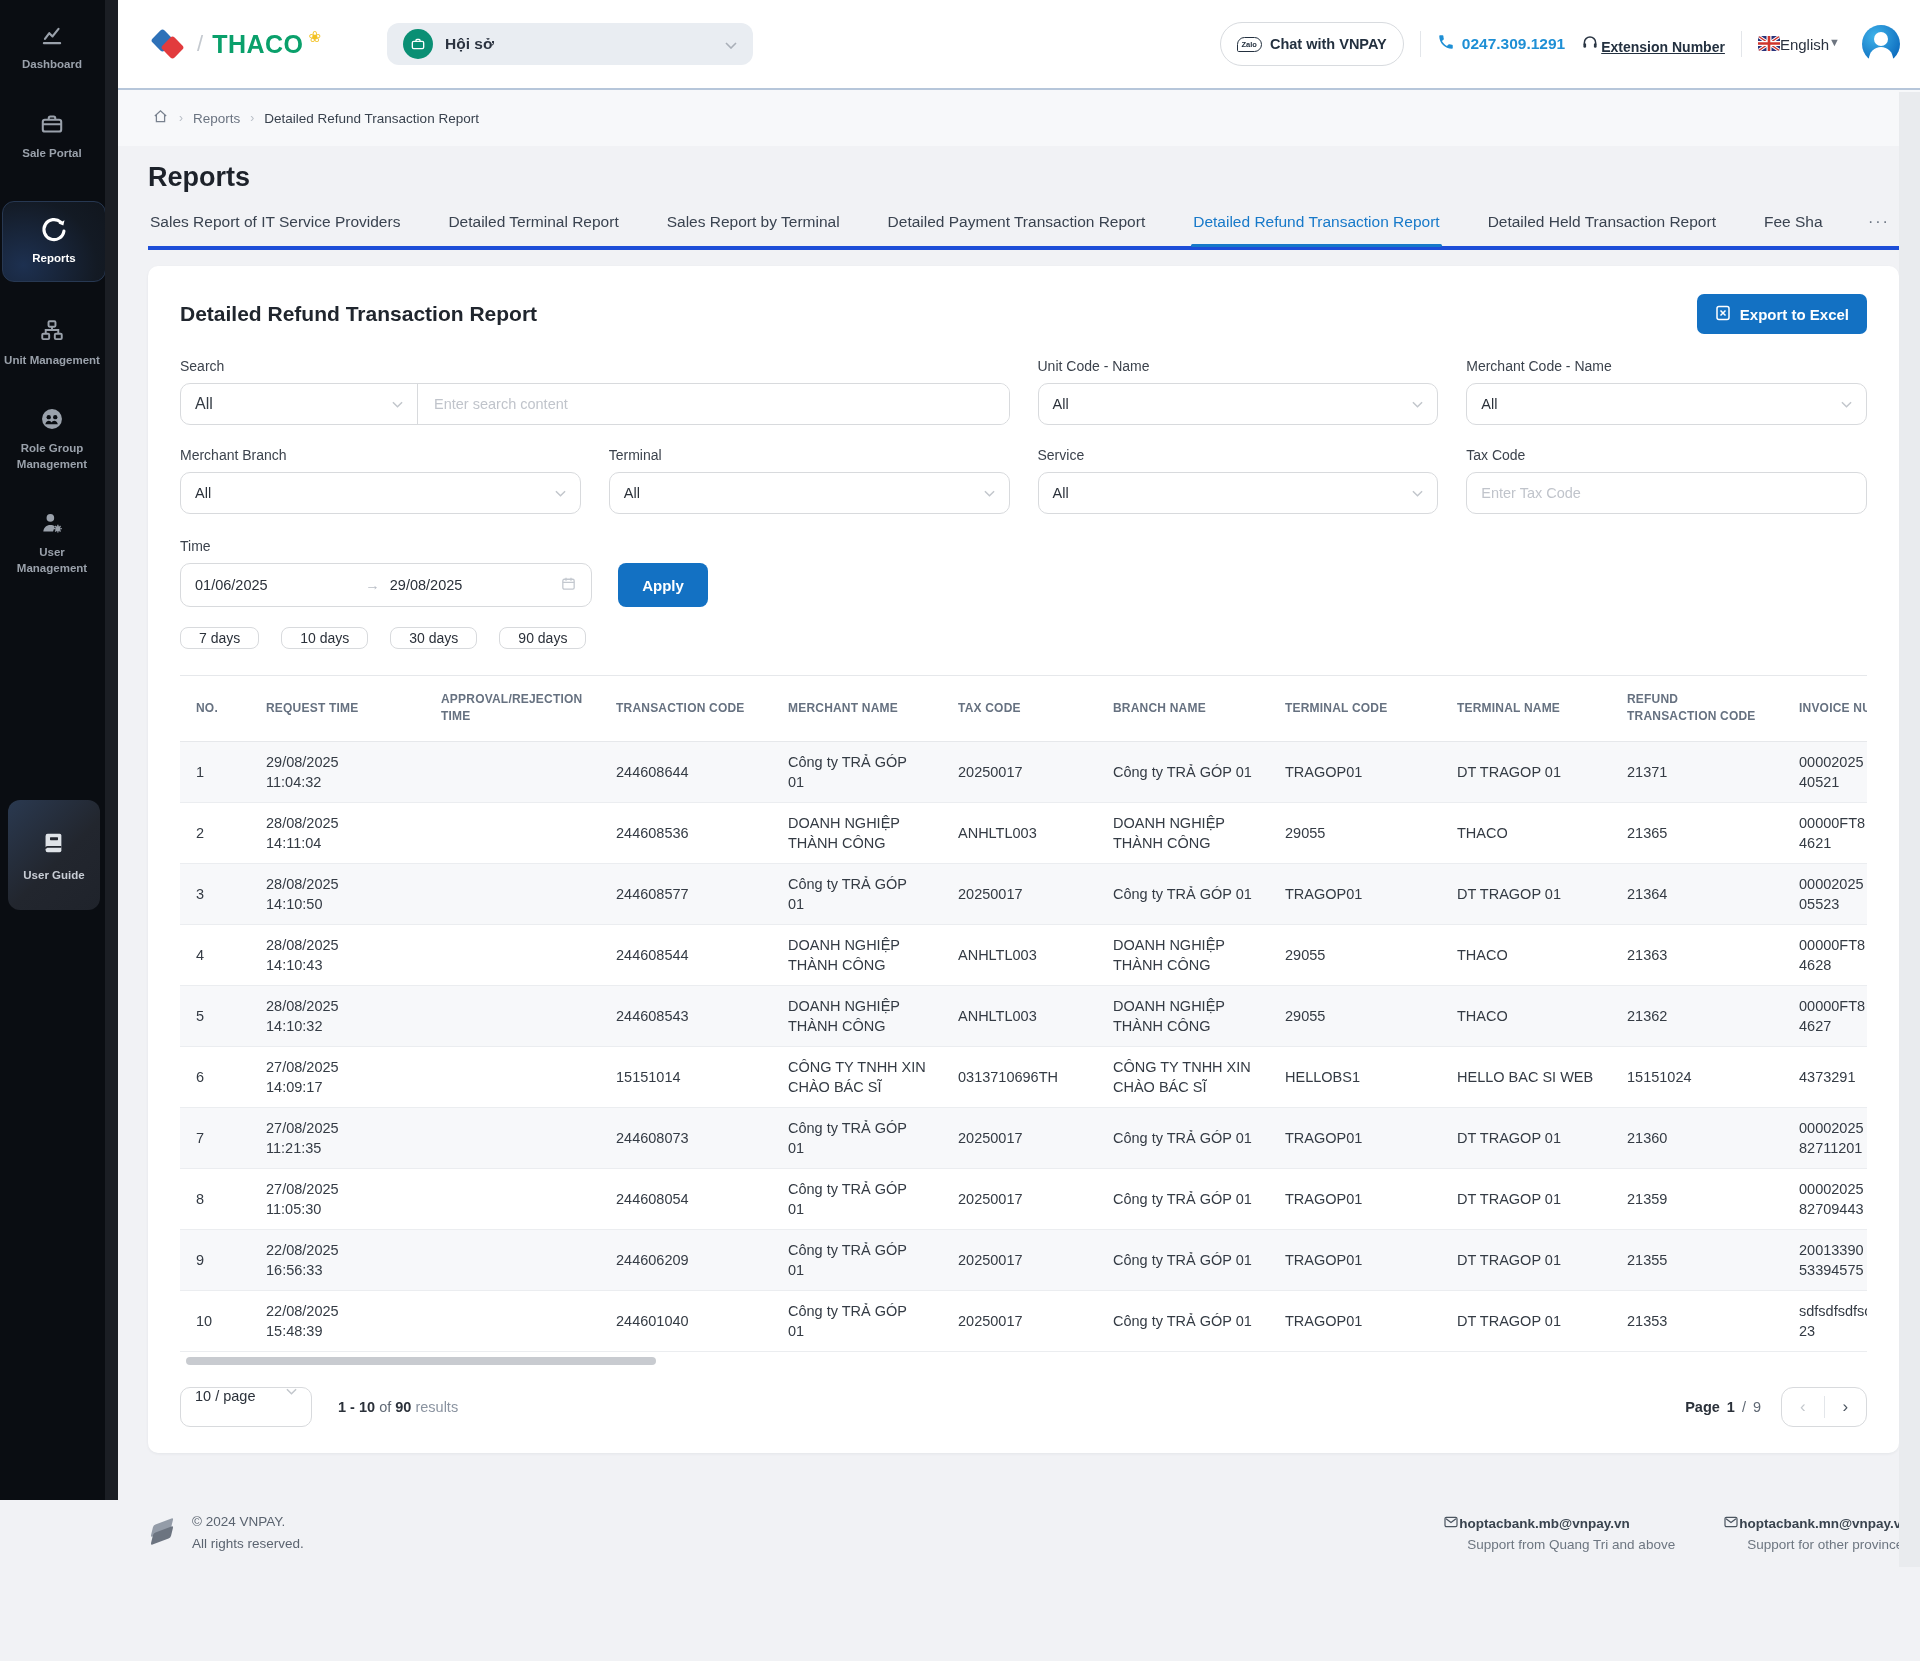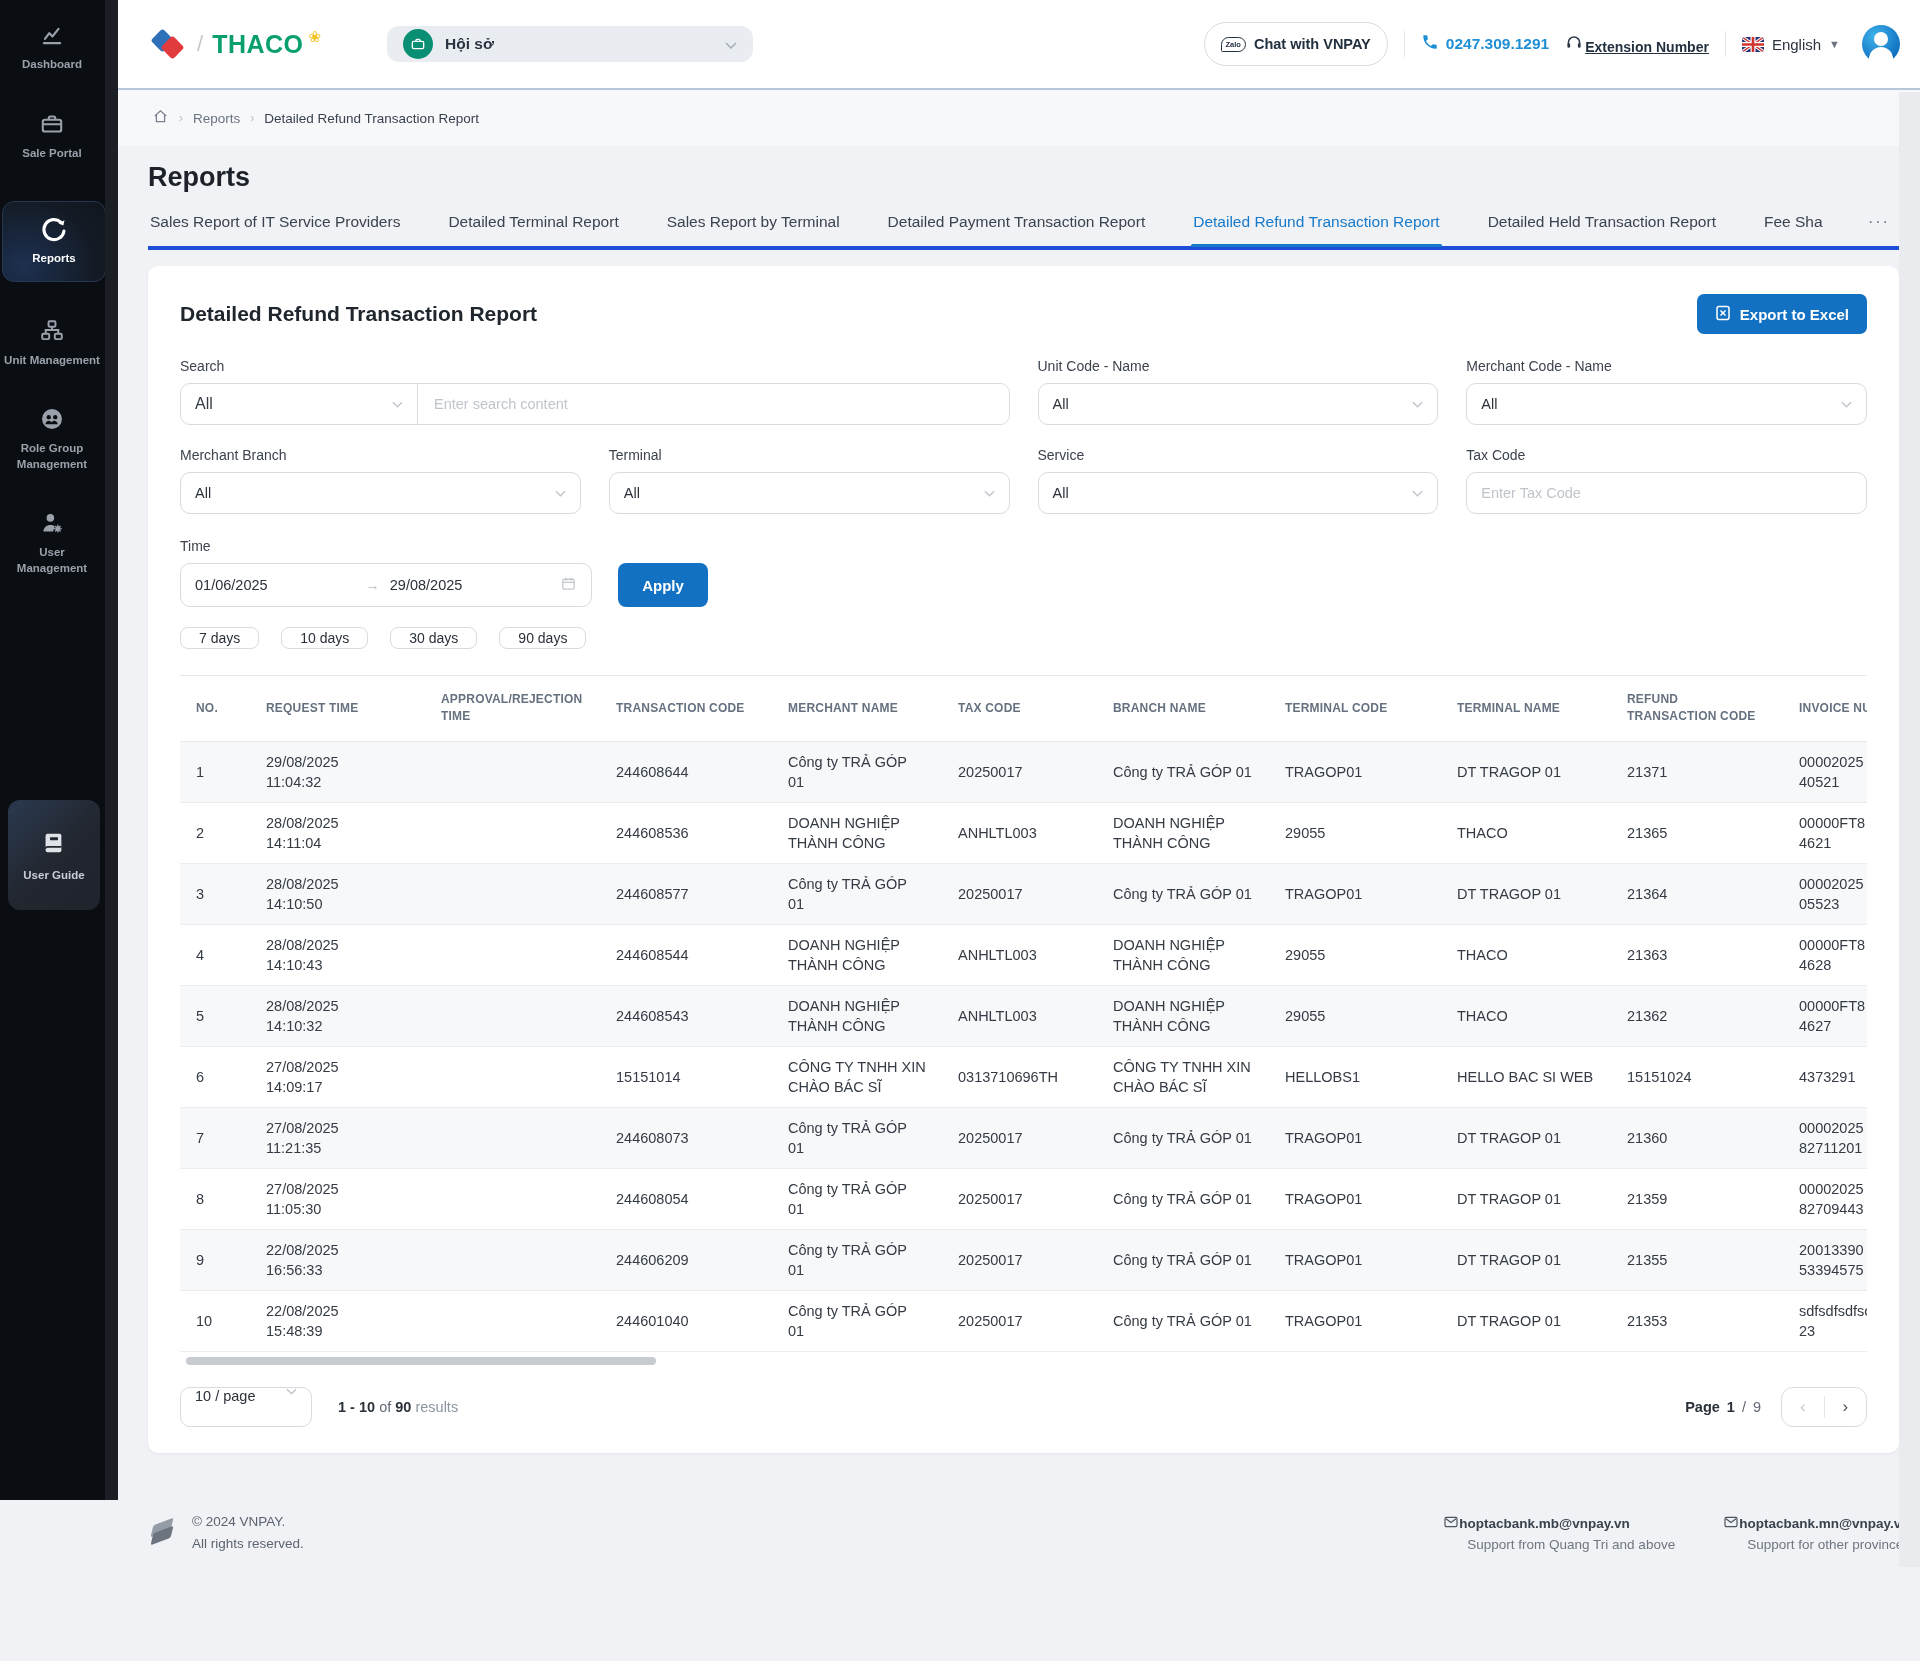--- a/index.html
+++ b/index.html
@@ -22,31 +22,31 @@
 
   
   .topbar { height:90px; background:#fff; border-bottom:2px solid #b6c6da; display:flex; align-items:center; padding:0 20px 0 34px; }
   .brand { display:flex; align-items:center; gap:9px; }
   .vnpay-mark { position:relative; width:36px; height:34px; }
   .vnpay-mark .d1 { position:absolute; left:2px; top:5px; width:17px; height:17px; background:#2e71b8; transform:rotate(45deg); border-radius:3px; }
   .vnpay-mark .d2 { position:absolute; left:12px; top:12px; width:17px; height:17px; background:#e23b3d; transform:rotate(45deg); border-radius:3px; }
   .brand-sep { color:#c4c9cf; font-size:22px; font-weight:300; }
   .bidv-text { font-size:25px; font-weight:800; color:#0aa06b; letter-spacing:.5px; }
   .bidv-flower { color:#f3c223; font-size:15px; margin:-14px 0 0 -4px; }
-  .merchant-pill { margin-left:66px; width:366px; height:36px; background:#e9edf2; border-radius:12px; display:flex; align-items:center; padding:0 16px; gap:12px; cursor:pointer; }
+  .merchant-pill { margin-left:66px; width:366px; height:42px; background:#e9edf2; border-radius:12px; display:flex; align-items:center; padding:0 16px; gap:12px; cursor:pointer; }
   .merchant-pill .biz-circle { width:30px; height:30px; border-radius:50%; background:#0a8f74; display:flex; align-items:center; justify-content:center; }
   .merchant-pill .label { font-size:15.5px; color:#2b3340; font-weight:600; flex:1; }
   .top-right { margin-left:auto; display:flex; align-items:center; gap:16px; }
   .chat-btn { height:44px; border:1px solid #d8dbdf; border-radius:22px; background:#fff; display:flex; align-items:center; gap:8px; padding:0 16px; font-size:14.5px; font-weight:600; color:#23303f; cursor:pointer; }
   .zalo-badge { border:1.6px solid #23303f; border-radius:9px 9px 9px 2px; font-size:7.5px; font-weight:700; padding:2px 4px; color:#23303f; }
   .v-div { width:1px; height:26px; background:#e3e6ea; }
   .phone-link { display:flex; align-items:center; gap:7px; color:#1e8fd5; font-size:15.5px; font-weight:700; cursor:pointer; }
   .ext-link { display:flex; align-items:flex-end; gap:2px; font-size:14px; font-weight:700; color:#23303f; cursor:pointer; }
   .ext-link .txt { text-decoration:underline; }
-  .lang { display:flex; align-items:center; gap:8px; font-size:15px; color:#2b3340; cursor:pointer; }
+  .lang { display:flex; font-size:15px; color:#2b3340; cursor:pointer; }
   .caret { color:#6d7580; font-size:11px; }
   .flag { width:22px; height:15px; border-radius:3px; overflow:hidden; }
   .avatar { width:38px; height:38px; border-radius:50%; background:radial-gradient(circle at 35% 30%, #3fb3ea, #0f6fc0 75%); position:relative; cursor:pointer; margin-left:6px; }
   .avatar::before { content:""; position:absolute; left:12px; top:7px; width:14px; height:14px; border-radius:50%; background:#fff; }
   .avatar::after { content:""; position:absolute; left:7px; top:22px; width:24px; height:16px; border-radius:12px 12px 0 0; background:#fff; }
 
   
   .crumbbar { height:56px; background:#f7f8fa; display:flex; align-items:center; gap:10px; padding:0 34px; font-size:13.5px; color:#6a7380; }
   .crumbbar .sep { color:#b8bec6; font-size:12px; }
   .crumb-link { cursor:pointer; }

